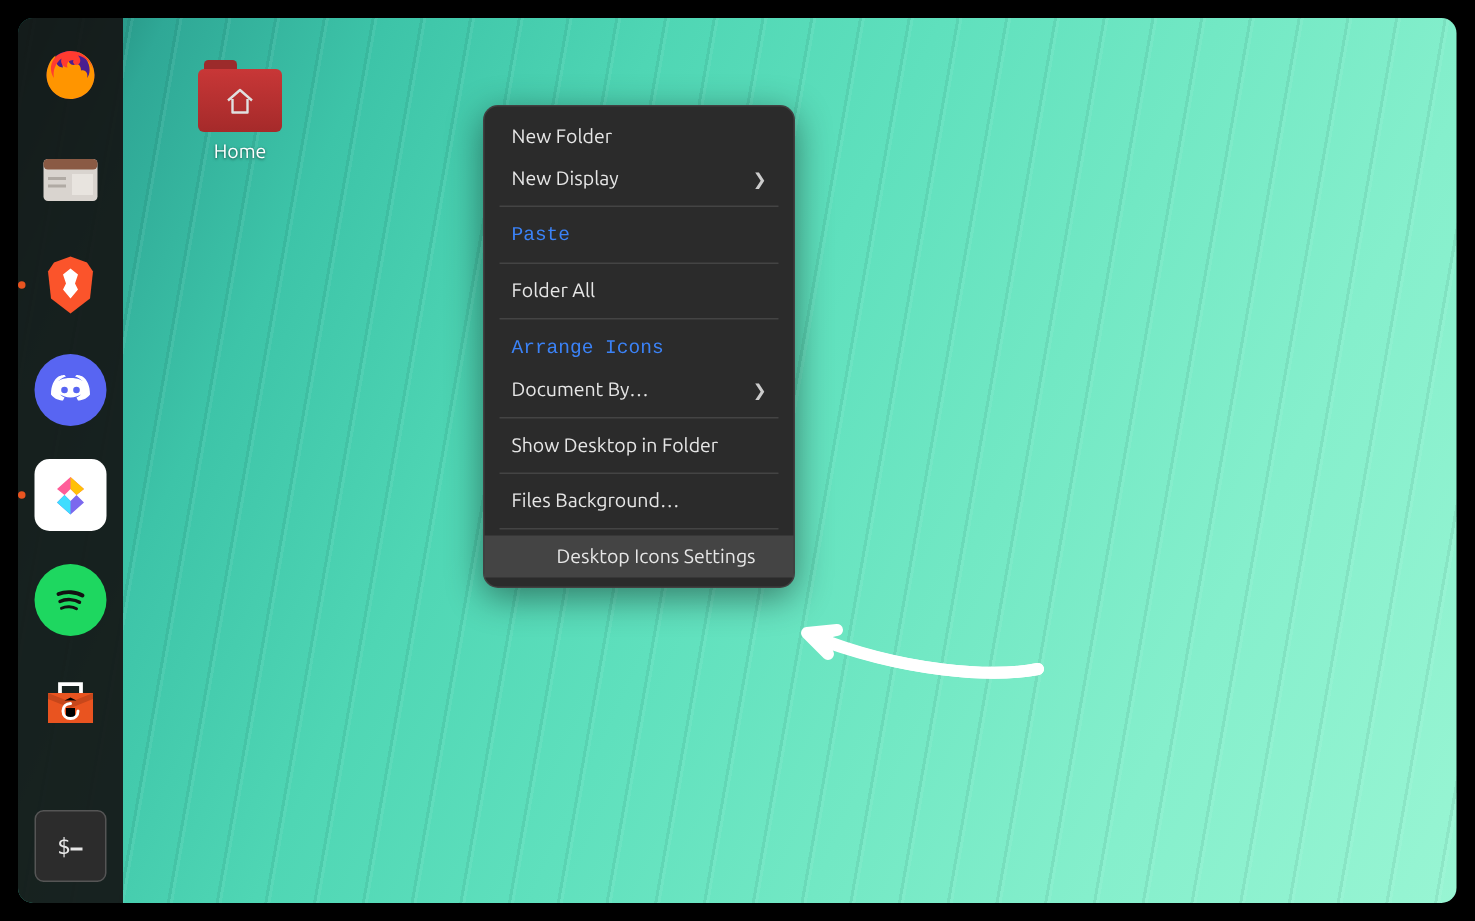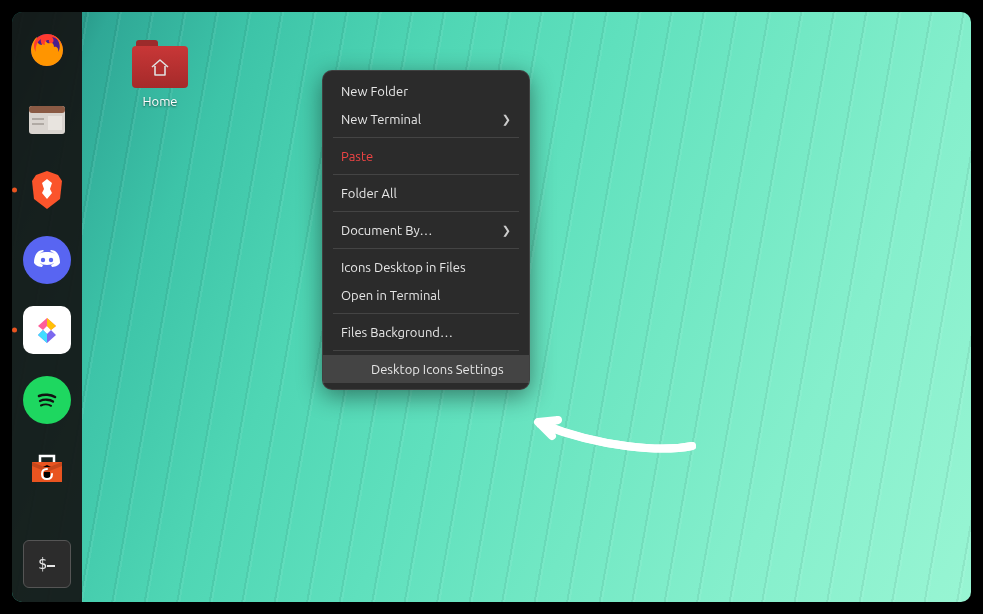--- a/index.html
+++ b/index.html
@@ -140,22 +140,23 @@
       font-size: 13px;
     }
     .menu-item {
       padding: 7px 18px;
       display: flex;
       justify-content: space-between;
       align-items: center;
       cursor: pointer;
     }
     .menu-item.disabled {
-      color: #ef4444;
+      color: #3b82f6;
       cursor: default;
+      font-family: Liberation Mono, monospace;
     }
     .menu-item.highlight {
       background: rgba(255,255,255,0.12);
       padding-left: 48px;
     }
     .menu-separator {
       height: 1px;
       background: rgba(255,255,255,0.12);
       margin: 4px 10px;
     }
@@ -255,42 +256,42 @@
         </div>
       </div>
       <div class="desktop-icon-label">Home</div>
     </div>
 
     <div class="context-menu">
       <div class="menu-item">
         <span>New Folder</span>
       </div>
       <div class="menu-item">
-        <span>New Terminal</span>
+        <span>New Display</span>
         <span class="submenu-arrow">❯</span>
       </div>
       <div class="menu-separator"></div>
       <div class="menu-item disabled">
         <span>Paste</span>
       </div>
       <div class="menu-separator"></div>
       <div class="menu-item">
         <span>Folder All</span>
       </div>
       <div class="menu-separator"></div>
+      <div class="menu-item disabled">
+        <span>Arrange Icons</span>
+      </div>
       <div class="menu-item">
         <span>Document By…</span>
         <span class="submenu-arrow">❯</span>
       </div>
       <div class="menu-separator"></div>
       <div class="menu-item">
-        <span>Icons Desktop in Files</span>
-      </div>
-      <div class="menu-item">
-        <span>Open in Terminal</span>
+        <span>Show Desktop in Folder</span>
       </div>
       <div class="menu-separator"></div>
       <div class="menu-item">
         <span>Files Background…</span>
       </div>
       <div class="menu-separator"></div>
       <div class="menu-item highlight">
         <span>Desktop Icons Settings</span>
       </div>
     </div>

